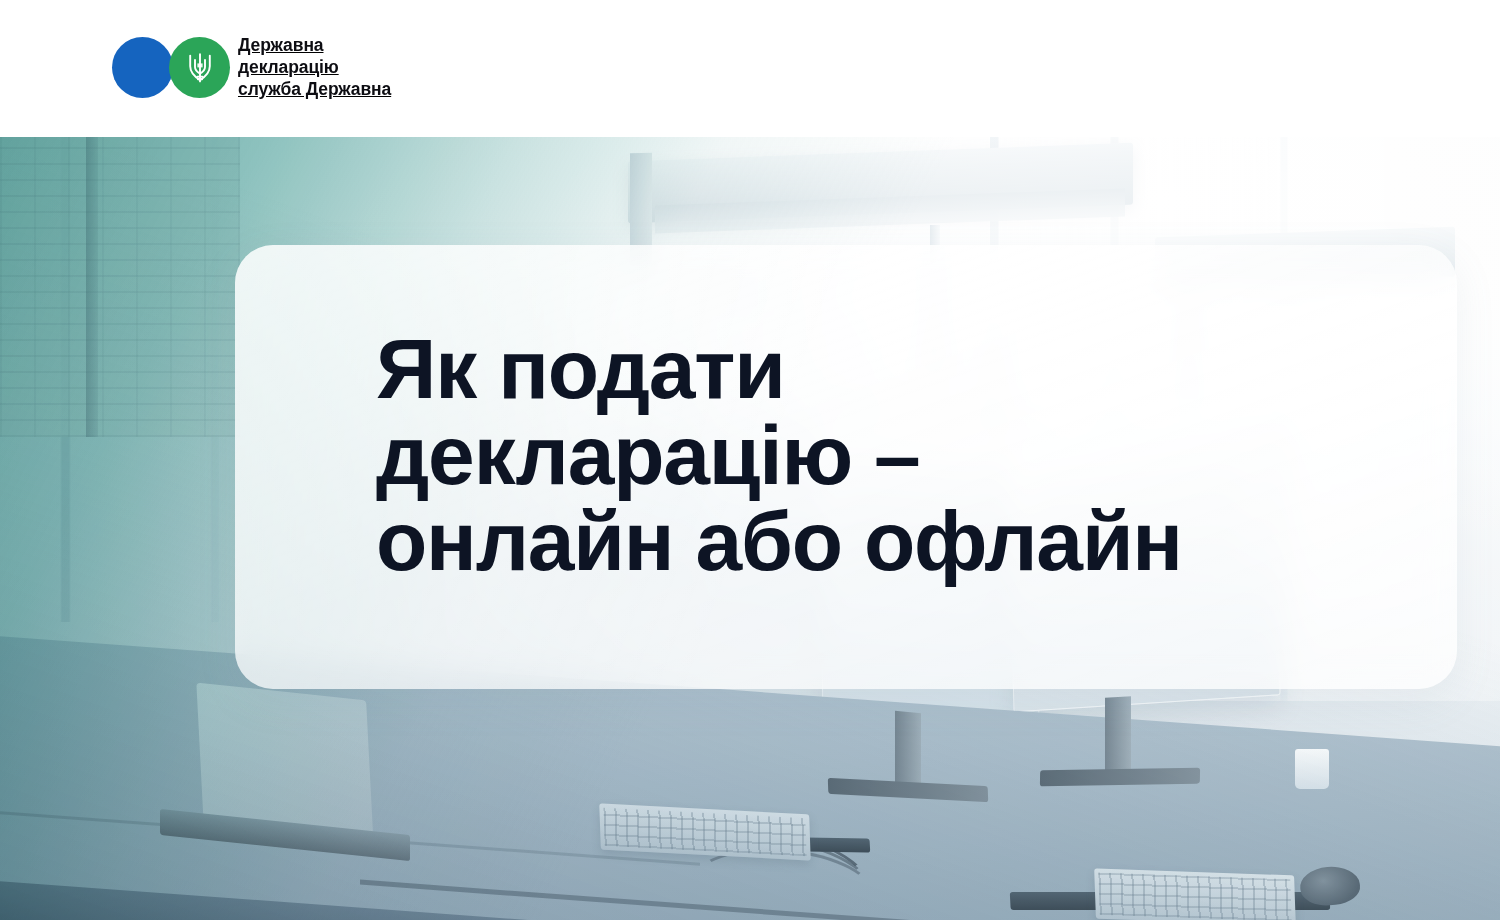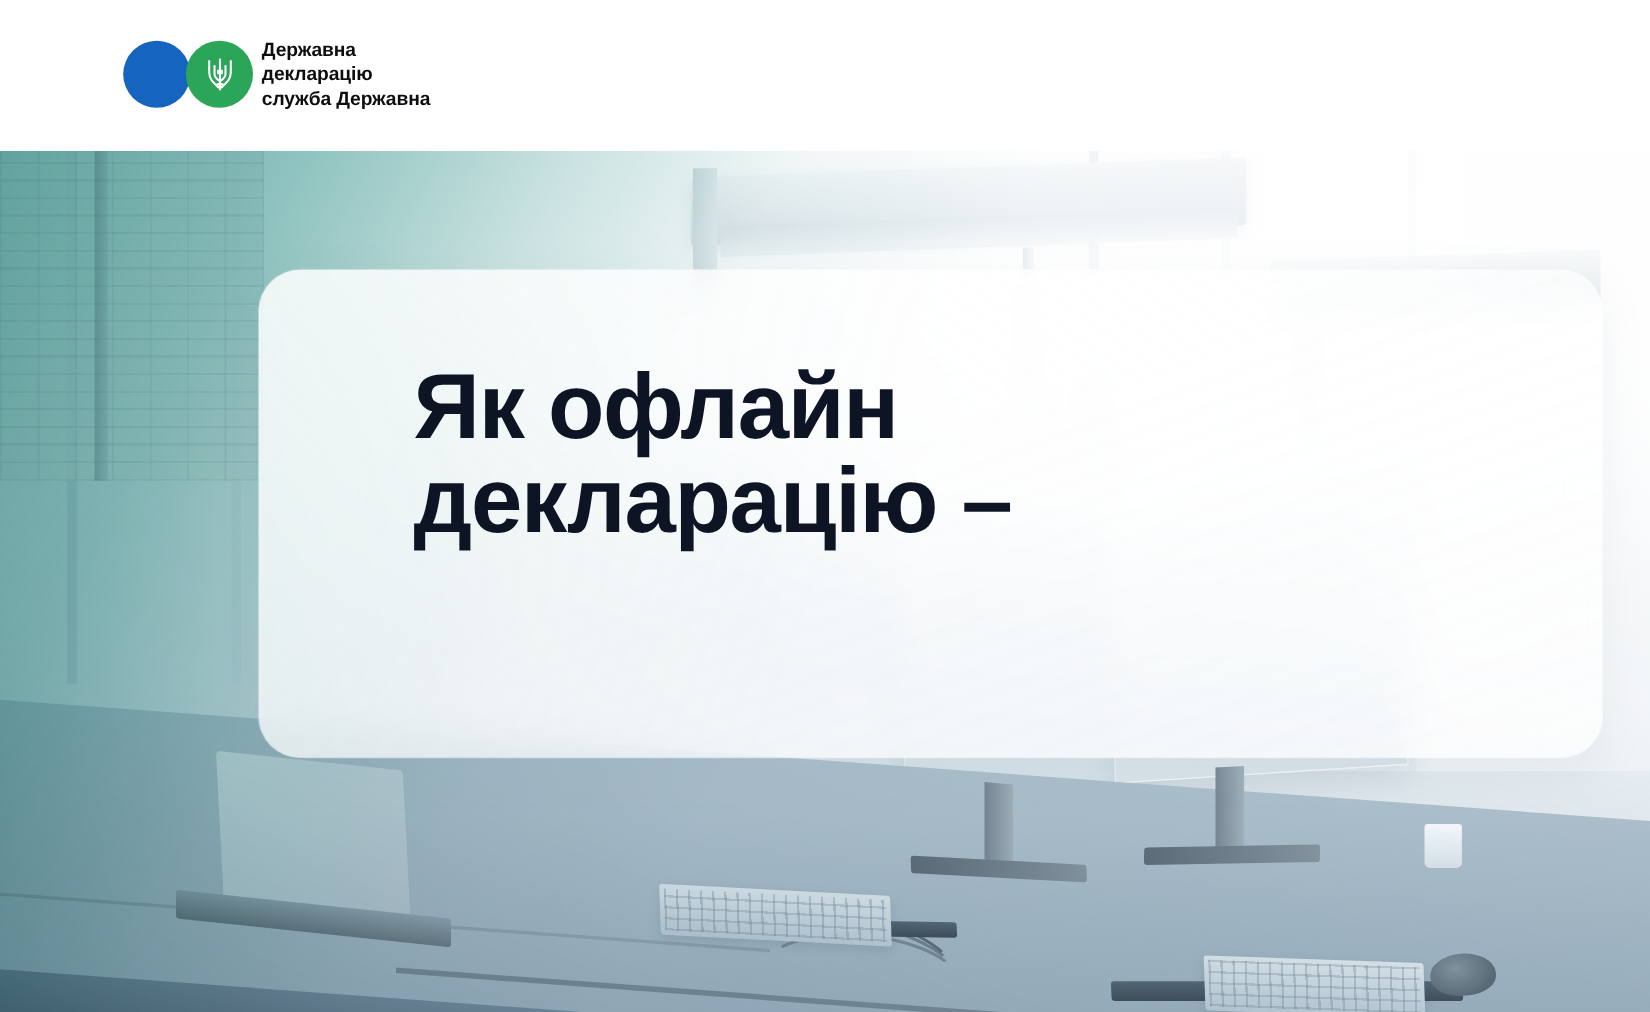--- a/index.html
+++ b/index.html
@@ -29,20 +29,21 @@
     background: #ffffff;
     z-index: 40;
   }
   .brand {
     position: absolute;
     left: 112px;
     top: 33px;
     display: flex;
     align-items: center;
     gap: 0;
+    text-decoration: underline;
   }
   .brand-marks {
     position: relative;
     width: 118px;
     height: 68px;
     flex: 0 0 auto;
   }
   .mark-circle {
     position: absolute;
     top: 4px;
@@ -460,22 +461,23 @@
     <div class="mouse"></div>
 
     <div class="grade-light"></div>
     <div class="grade-teal"></div>
     <div class="grade-bottom"></div>
 
     <div class="frost-card"></div>
   </div>
 
   <div class="title-block">
-    <div class="title-line">Як офлайн</div>
+    <div class="title-line">Як подати</div>
     <div class="title-line">декларацію –</div>
+    <div class="title-line">онлайн або офлайн</div>
   </div>
 
   <div class="header">
     <div class="brand">
       <div class="brand-marks">
         <div class="mark-circle blue"></div>
         <div class="mark-circle green">
           <svg width="28" height="34" viewBox="0 0 28 34" aria-hidden="true">
             <g fill="none" stroke="#ffffff" stroke-width="1.9" stroke-linecap="round" stroke-linejoin="round">
               <path d="M14 3.2 V30.4"></path>

